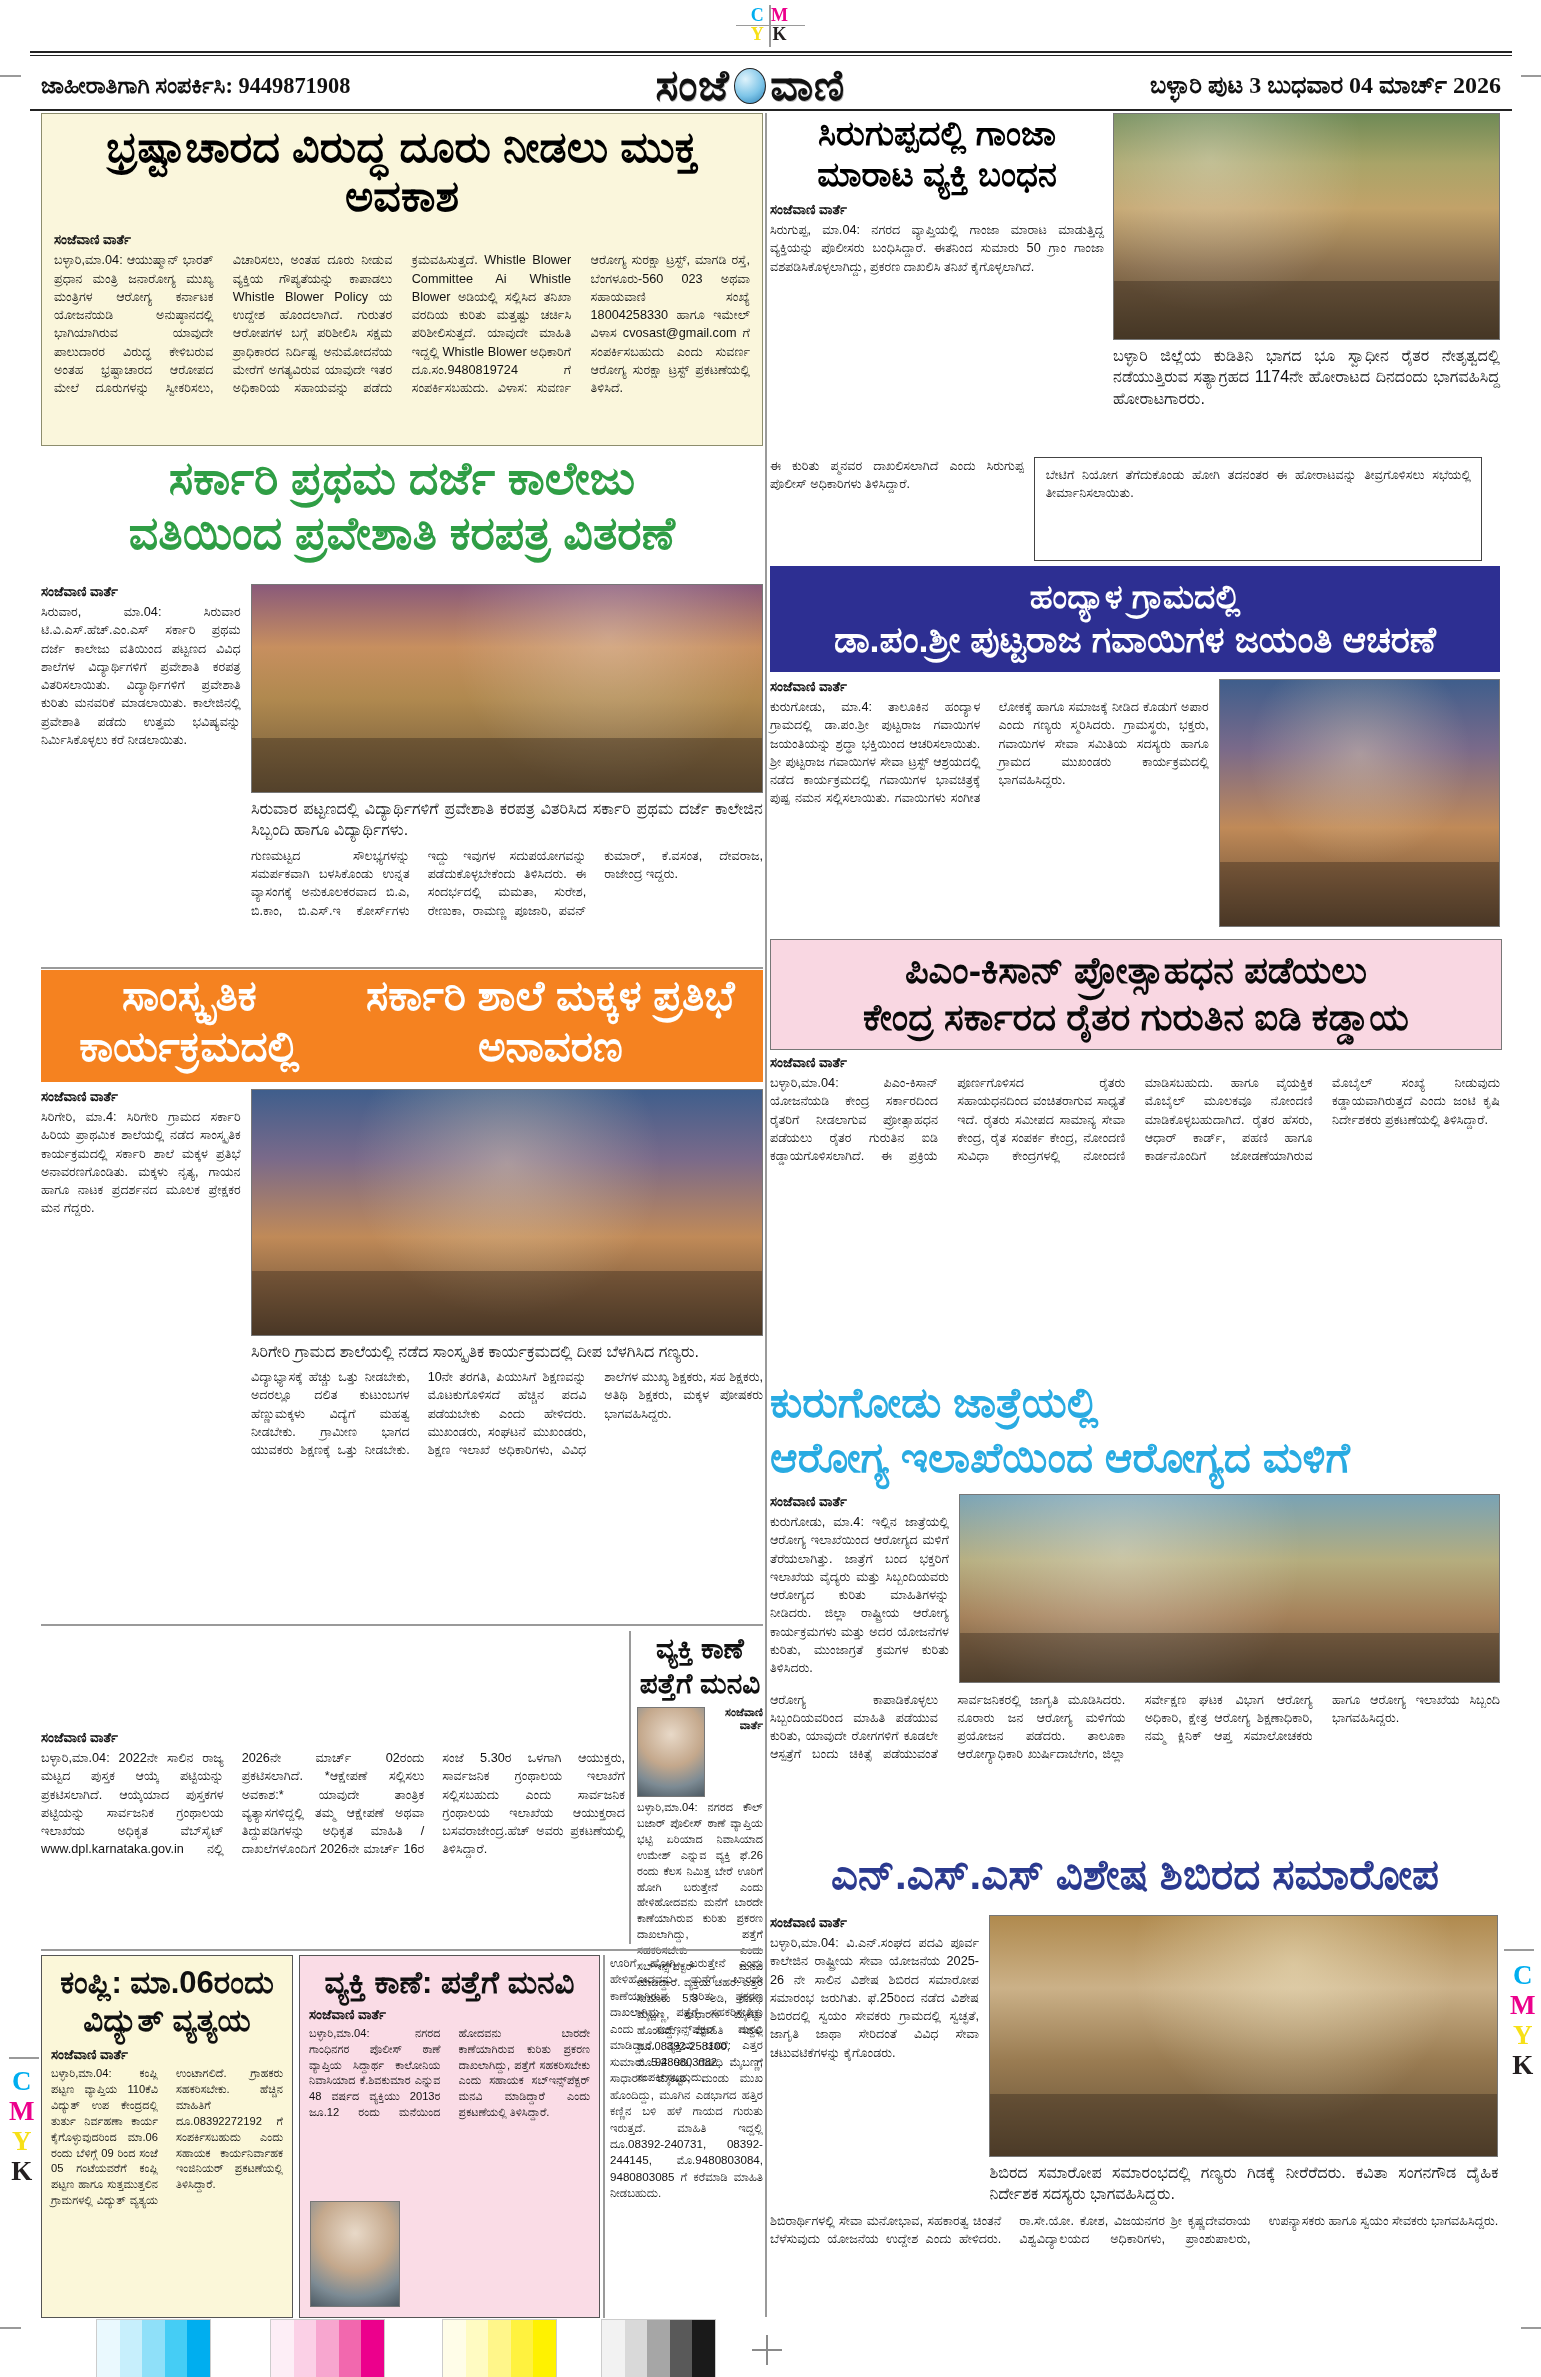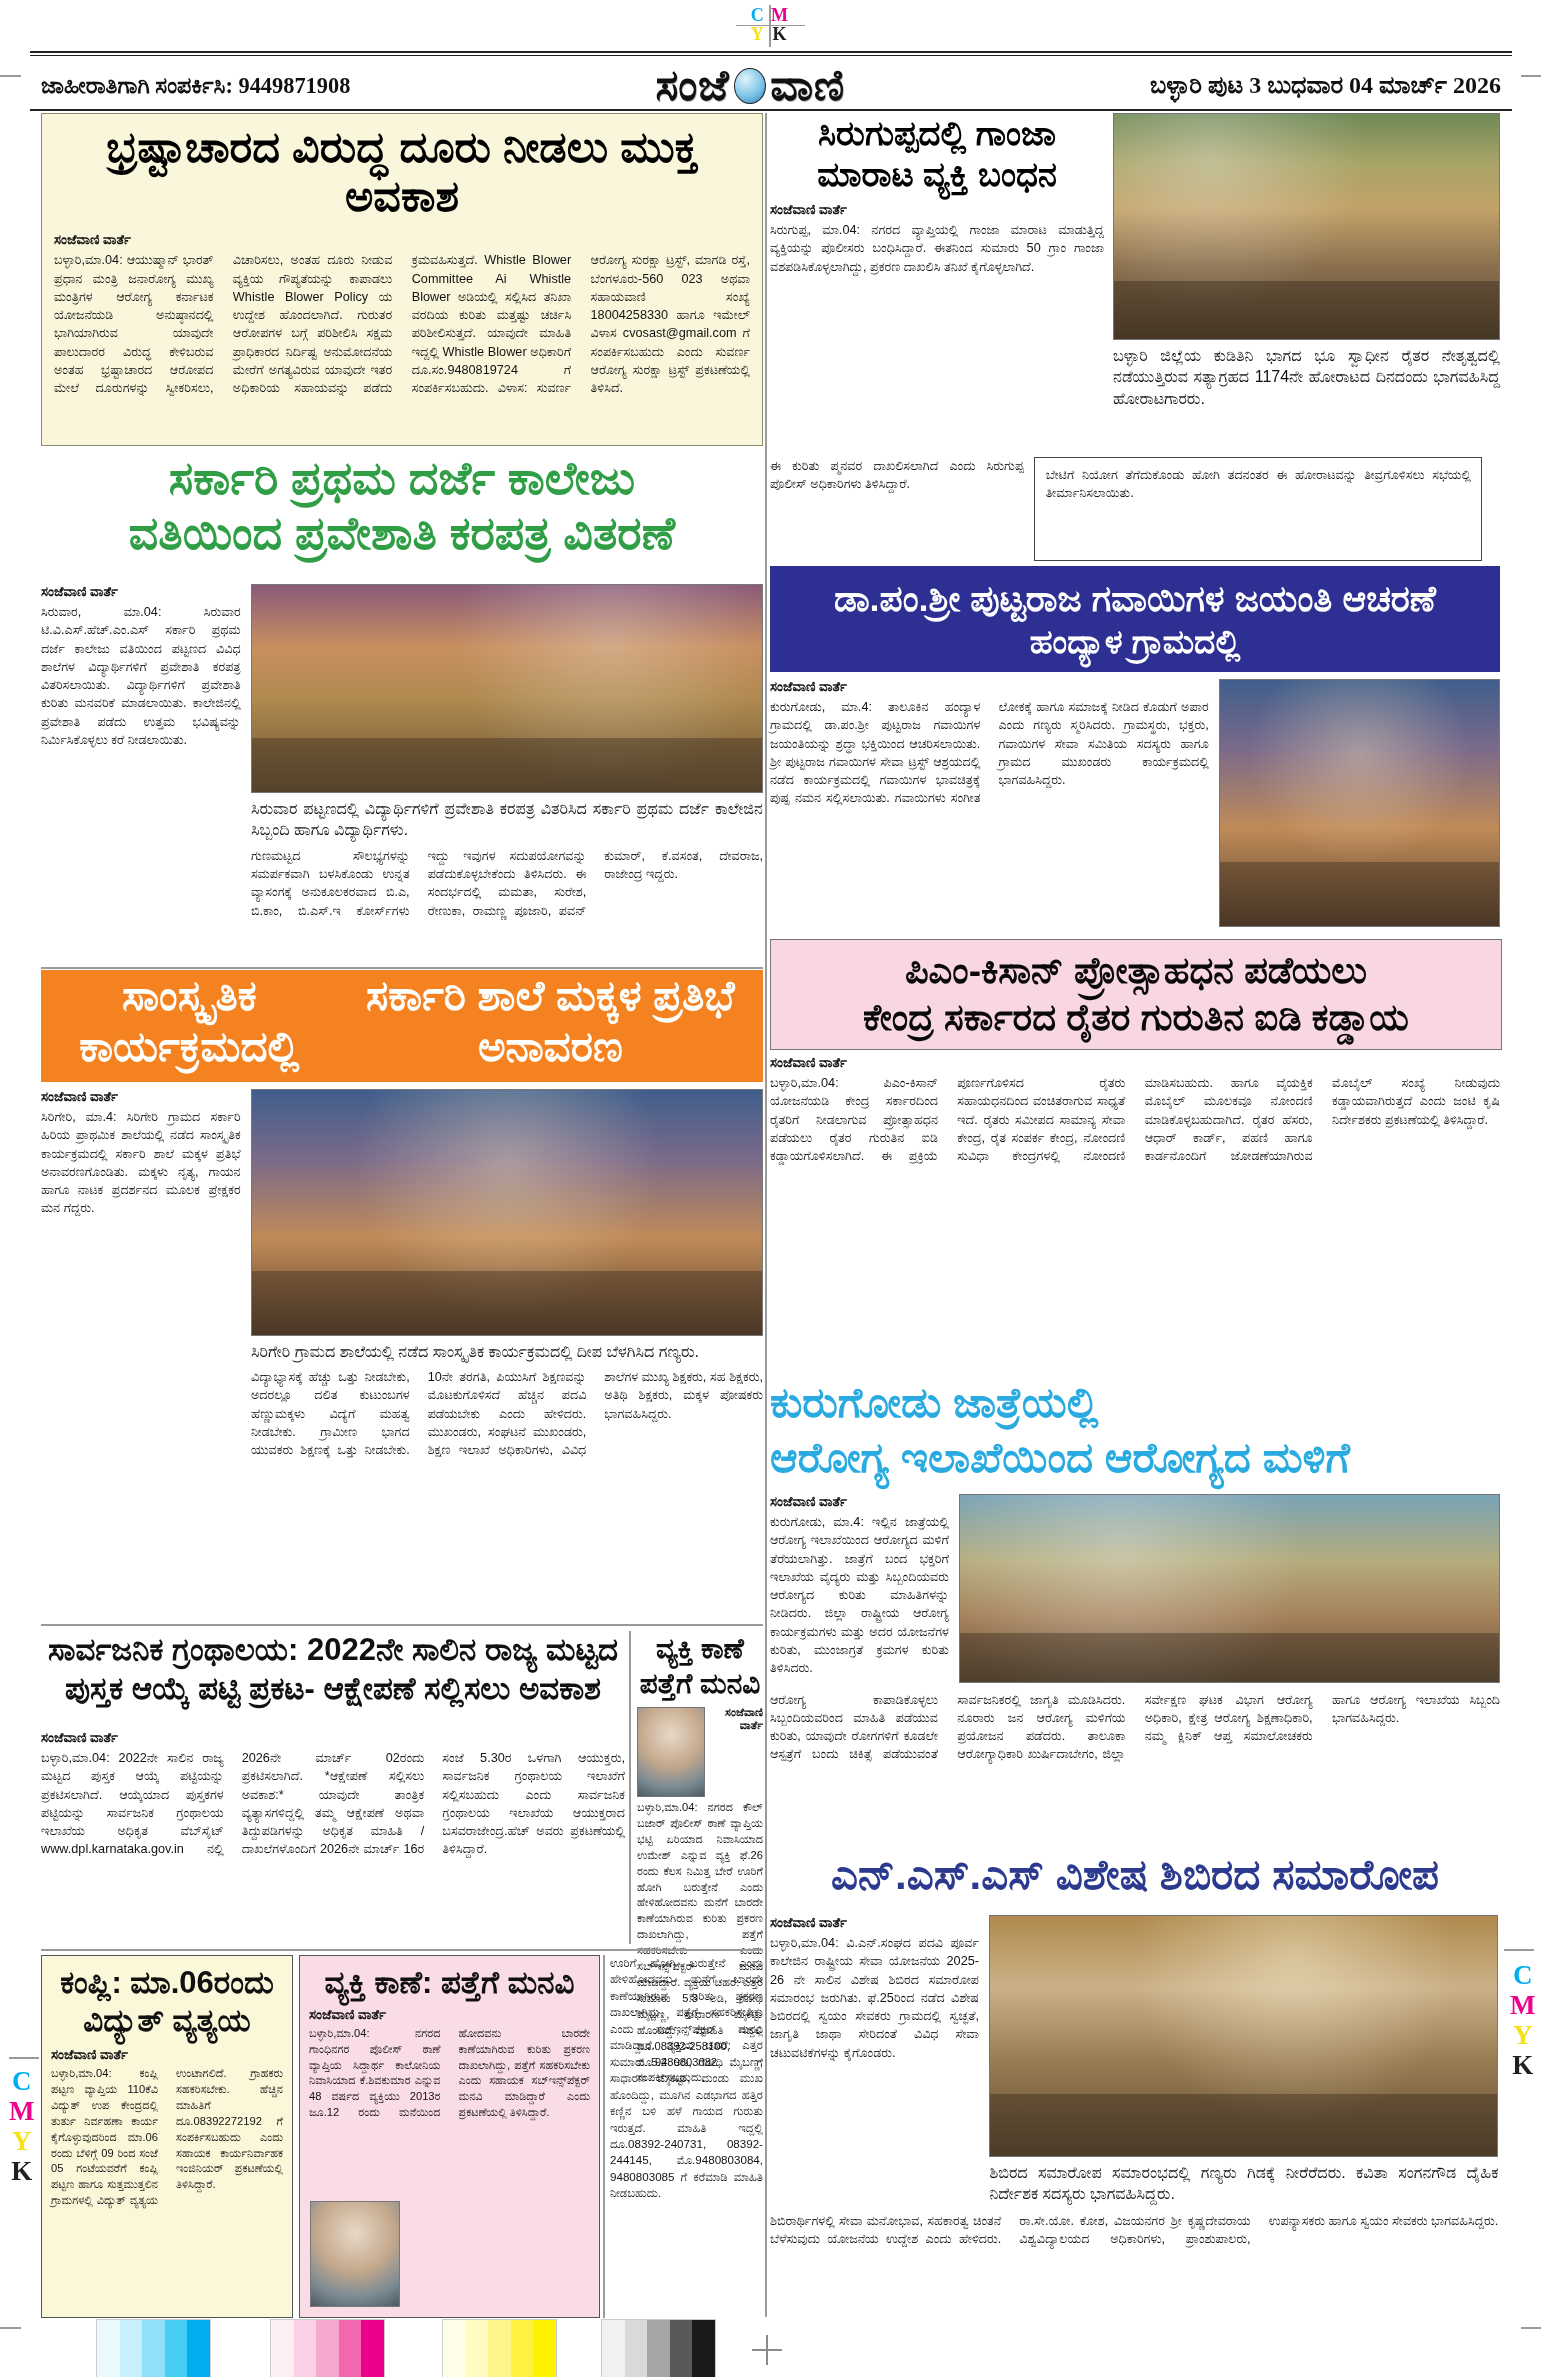--- a/index.html
+++ b/index.html
@@ -143,22 +143,22 @@
       <div class="photo ph-event" style="width:510px;height:207px">
           <div class="ph-strip"></div>
         </div>
       <div class="caption">ಸಿರುವಾರ ಪಟ್ಟಣದಲ್ಲಿ ವಿದ್ಯಾರ್ಥಿಗಳಿಗೆ ಪ್ರವೇಶಾತಿ ಕರಪತ್ರ ವಿತರಿಸಿದ ಸರ್ಕಾರಿ ಪ್ರಥಮ ದರ್ಜೆ ಕಾಲೇಜಿನ ಸಿಬ್ಬಂದಿ ಹಾಗೂ ವಿದ್ಯಾರ್ಥಿಗಳು.</div>
       <div class="body-text cols-3" style="margin-top:6px;height:110px">ಗುಣಮಟ್ಟದ ಸೌಲಭ್ಯಗಳನ್ನು ಸಮರ್ಪಕವಾಗಿ ಬಳಸಿಕೊಂಡು ಉನ್ನತ ವ್ಯಾಸಂಗಕ್ಕೆ ಅನುಕೂಲಕರವಾದ ಬಿ.ಎ, ಬಿ.ಕಾಂ, ಬಿ.ಎಸ್.ಇ ಕೋರ್ಸ್‌ಗಳು ಇದ್ದು ಇವುಗಳ ಸದುಪಯೋಗವನ್ನು ಪಡೆದುಕೊಳ್ಳಬೇಕೆಂದು ತಿಳಿಸಿದರು. ಈ ಸಂದರ್ಭದಲ್ಲಿ ಮಮತಾ, ಸುರೇಶ, ರೇಣುಕಾ, ರಾಮಣ್ಣ ಪೂಜಾರಿ, ಪವನ್ ಕುಮಾರ್, ಕೆ.ವಸಂತ, ದೇವರಾಜ, ರಾಜೇಂದ್ರ ಇದ್ದರು.</div>
     </div>
   </div>
   <div class="grayrule" style="left:41px;top:967px;width:722px;height:1.5px"></div>
 
   <div class="abs banner-blue" style="left:770px;top:566px;width:730px;height:106px;display:flex;flex-direction:column;justify-content:center">
+    <div style="font-size:33px;line-height:1.25">ಹಂದ್ಯಾಳ ಗ್ರಾಮದಲ್ಲಿ</div>
     <div style="font-size:36px;line-height:1.25">ಡಾ.ಪಂ.ಶ್ರೀ ಪುಟ್ಟರಾಜ ಗವಾಯಿಗಳ ಜಯಂತಿ ಆಚರಣೆ</div>
-    <div style="font-size:33px;line-height:1.25">ಹಂದ್ಯಾಳ ಗ್ರಾಮದಲ್ಲಿ</div>
   </div>
   <div class="abs" style="left:770px;top:679px;width:730px;height:252px;display:flex;gap:10.4px">
     <div style="width:439px">
       <div class="byline">ಸಂಜೆವಾಣಿ ವಾರ್ತೆ</div>
       <div class="body-text cols-2" style="height:224px">ಕುರುಗೋಡು, ಮಾ.4: ತಾಲೂಕಿನ ಹಂದ್ಯಾಳ ಗ್ರಾಮದಲ್ಲಿ ಡಾ.ಪಂ.ಶ್ರೀ ಪುಟ್ಟರಾಜ ಗವಾಯಿಗಳ ಜಯಂತಿಯನ್ನು ಶ್ರದ್ಧಾ ಭಕ್ತಿಯಿಂದ ಆಚರಿಸಲಾಯಿತು. ಶ್ರೀ ಪುಟ್ಟರಾಜ ಗವಾಯಿಗಳ ಸೇವಾ ಟ್ರಸ್ಟ್ ಆಶ್ರಯದಲ್ಲಿ ನಡೆದ ಕಾರ್ಯಕ್ರಮದಲ್ಲಿ ಗವಾಯಿಗಳ ಭಾವಚಿತ್ರಕ್ಕೆ ಪುಷ್ಪ ನಮನ ಸಲ್ಲಿಸಲಾಯಿತು. ಗವಾಯಿಗಳು ಸಂಗೀತ ಲೋಕಕ್ಕೆ ಹಾಗೂ ಸಮಾಜಕ್ಕೆ ನೀಡಿದ ಕೊಡುಗೆ ಅಪಾರ ಎಂದು ಗಣ್ಯರು ಸ್ಮರಿಸಿದರು. ಗ್ರಾಮಸ್ಥರು, ಭಕ್ತರು, ಗವಾಯಿಗಳ ಸೇವಾ ಸಮಿತಿಯ ಸದಸ್ಯರು ಹಾಗೂ ಗ್ರಾಮದ ಮುಖಂಡರು ಕಾರ್ಯಕ್ರಮದಲ್ಲಿ ಭಾಗವಹಿಸಿದ್ದರು.</div>
     </div>
     <div class="photo ph-stage" style="width:279px;height:246px">
         <div class="ph-strip"></div>
       </div>
   </div>
@@ -201,24 +201,20 @@
         <div class="byline">ಸಂಜೆವಾಣಿ ವಾರ್ತೆ</div>
         <div class="body-text">ಕುರುಗೋಡು, ಮಾ.4: ಇಲ್ಲಿನ ಜಾತ್ರೆಯಲ್ಲಿ ಆರೋಗ್ಯ ಇಲಾಖೆಯಿಂದ ಆರೋಗ್ಯದ ಮಳಿಗೆ ತೆರೆಯಲಾಗಿತ್ತು. ಜಾತ್ರೆಗೆ ಬಂದ ಭಕ್ತರಿಗೆ ಇಲಾಖೆಯ ವೈದ್ಯರು ಮತ್ತು ಸಿಬ್ಬಂದಿಯವರು ಆರೋಗ್ಯದ ಕುರಿತು ಮಾಹಿತಿಗಳನ್ನು ನೀಡಿದರು. ಜಿಲ್ಲಾ ರಾಷ್ಟ್ರೀಯ ಆರೋಗ್ಯ ಕಾರ್ಯಕ್ರಮಗಳು ಮತ್ತು ಅದರ ಯೋಜನೆಗಳ ಕುರಿತು, ಮುಂಜಾಗ್ರತೆ ಕ್ರಮಗಳ ಕುರಿತು ತಿಳಿಸಿದರು.</div>
       </div>
       <div class="photo ph-stall" style="width:539px;height:187px">
           <div class="ph-strip"></div>
         </div>
     </div>
     <div class="body-text cols-4" style="margin-top:7.5px;height:139px">ಆರೋಗ್ಯ ಕಾಪಾಡಿಕೊಳ್ಳಲು ಸಿಬ್ಬಂದಿಯವರಿಂದ ಮಾಹಿತಿ ಪಡೆಯುವ ಕುರಿತು, ಯಾವುದೇ ರೋಗಗಳಿಗೆ ಕೂಡಲೇ ಆಸ್ಪತ್ರೆಗೆ ಬಂದು ಚಿಕಿತ್ಸೆ ಪಡೆಯುವಂತೆ ಸಾರ್ವಜನಿಕರಲ್ಲಿ ಜಾಗೃತಿ ಮೂಡಿಸಿದರು. ನೂರಾರು ಜನ ಆರೋಗ್ಯ ಮಳಿಗೆಯ ಪ್ರಯೋಜನ ಪಡೆದರು. ತಾಲೂಕಾ ಆರೋಗ್ಯಾಧಿಕಾರಿ ಖುರ್ಷಿದಾಬೇಗಂ, ಜಿಲ್ಲಾ ಸರ್ವೇಕ್ಷಣ ಘಟಕ ವಿಭಾಗ ಆರೋಗ್ಯ ಅಧಿಕಾರಿ, ಕ್ಷೇತ್ರ ಆರೋಗ್ಯ ಶಿಕ್ಷಣಾಧಿಕಾರಿ, ನಮ್ಮ ಕ್ಲಿನಿಕ್ ಆಪ್ತ ಸಮಾಲೋಚಕರು ಹಾಗೂ ಆರೋಗ್ಯ ಇಲಾಖೆಯ ಸಿಬ್ಬಂದಿ ಭಾಗವಹಿಸಿದ್ದರು.</div>
   </div>
 
-  <div class="abs" style="left:41px;top:1631px;width:584px;height:93px">
-    <div class="hl-mid">ಸಾರ್ವಜನಿಕ ಗ್ರಂಥಾಲಯ: 2022ನೇ ಸಾಲಿನ ರಾಜ್ಯ ಮಟ್ಟದ</div>
-    <div class="hl-mid">ಪುಸ್ತಕ ಆಯ್ಕೆ ಪಟ್ಟಿ ಪ್ರಕಟ- ಆಕ್ಷೇಪಣೆ ಸಲ್ಲಿಸಲು ಅವಕಾಶ</div>
-  </div>
   <div class="abs" style="left:41px;top:1730px;width:584px;height:215px">
     <div class="byline">ಸಂಜೆವಾಣಿ ವಾರ್ತೆ</div>
     <div class="body-text cols-3" style="height:188px">ಬಳ್ಳಾರಿ,ಮಾ.04: 2022ನೇ ಸಾಲಿನ ರಾಜ್ಯ ಮಟ್ಟದ ಪುಸ್ತಕ ಆಯ್ಕೆ ಪಟ್ಟಿಯನ್ನು ಪ್ರಕಟಿಸಲಾಗಿದೆ. ಆಯ್ಕೆಯಾದ ಪುಸ್ತಕಗಳ ಪಟ್ಟಿಯನ್ನು ಸಾರ್ವಜನಿಕ ಗ್ರಂಥಾಲಯ ಇಲಾಖೆಯ ಅಧಿಕೃತ ವೆಬ್‌ಸೈಟ್ www.dpl.karnataka.gov.in ನಲ್ಲಿ 2026ನೇ ಮಾರ್ಚ್ 02ರಂದು ಪ್ರಕಟಿಸಲಾಗಿದೆ. *ಆಕ್ಷೇಪಣೆ ಸಲ್ಲಿಸಲು ಅವಕಾಶ:* ಯಾವುದೇ ತಾಂತ್ರಿಕ ವ್ಯತ್ಯಾಸಗಳಿದ್ದಲ್ಲಿ ತಮ್ಮ ಆಕ್ಷೇಪಣೆ ಅಥವಾ ತಿದ್ದುಪಡಿಗಳನ್ನು ಅಧಿಕೃತ ಮಾಹಿತಿ / ದಾಖಲೆಗಳೊಂದಿಗೆ 2026ನೇ ಮಾರ್ಚ್ 16ರ ಸಂಜೆ 5.30ರ ಒಳಗಾಗಿ ಆಯುಕ್ತರು, ಸಾರ್ವಜನಿಕ ಗ್ರಂಥಾಲಯ ಇಲಾಖೆಗೆ ಸಲ್ಲಿಸಬಹುದು ಎಂದು ಸಾರ್ವಜನಿಕ ಗ್ರಂಥಾಲಯ ಇಲಾಖೆಯ ಆಯುಕ್ತರಾದ ಬಸವರಾಜೇಂದ್ರ.ಹೆಚ್ ಅವರು ಪ್ರಕಟಣೆಯಲ್ಲಿ ತಿಳಿಸಿದ್ದಾರೆ.</div>
   </div>
   <div class="grayrule" style="left:629px;top:1631px;width:1.5px;height:313px"></div>
 
   <div class="abs" style="left:637px;top:1631px;width:126px;height:313px">
     <div class="hl-mid" style="font-size:28px">ವ್ಯಕ್ತಿ ಕಾಣೆ</div>
     <div class="hl-mid" style="font-size:28px">ಪತ್ತೆಗೆ ಮನವಿ</div>
     <div style="margin-top:4.5px">

